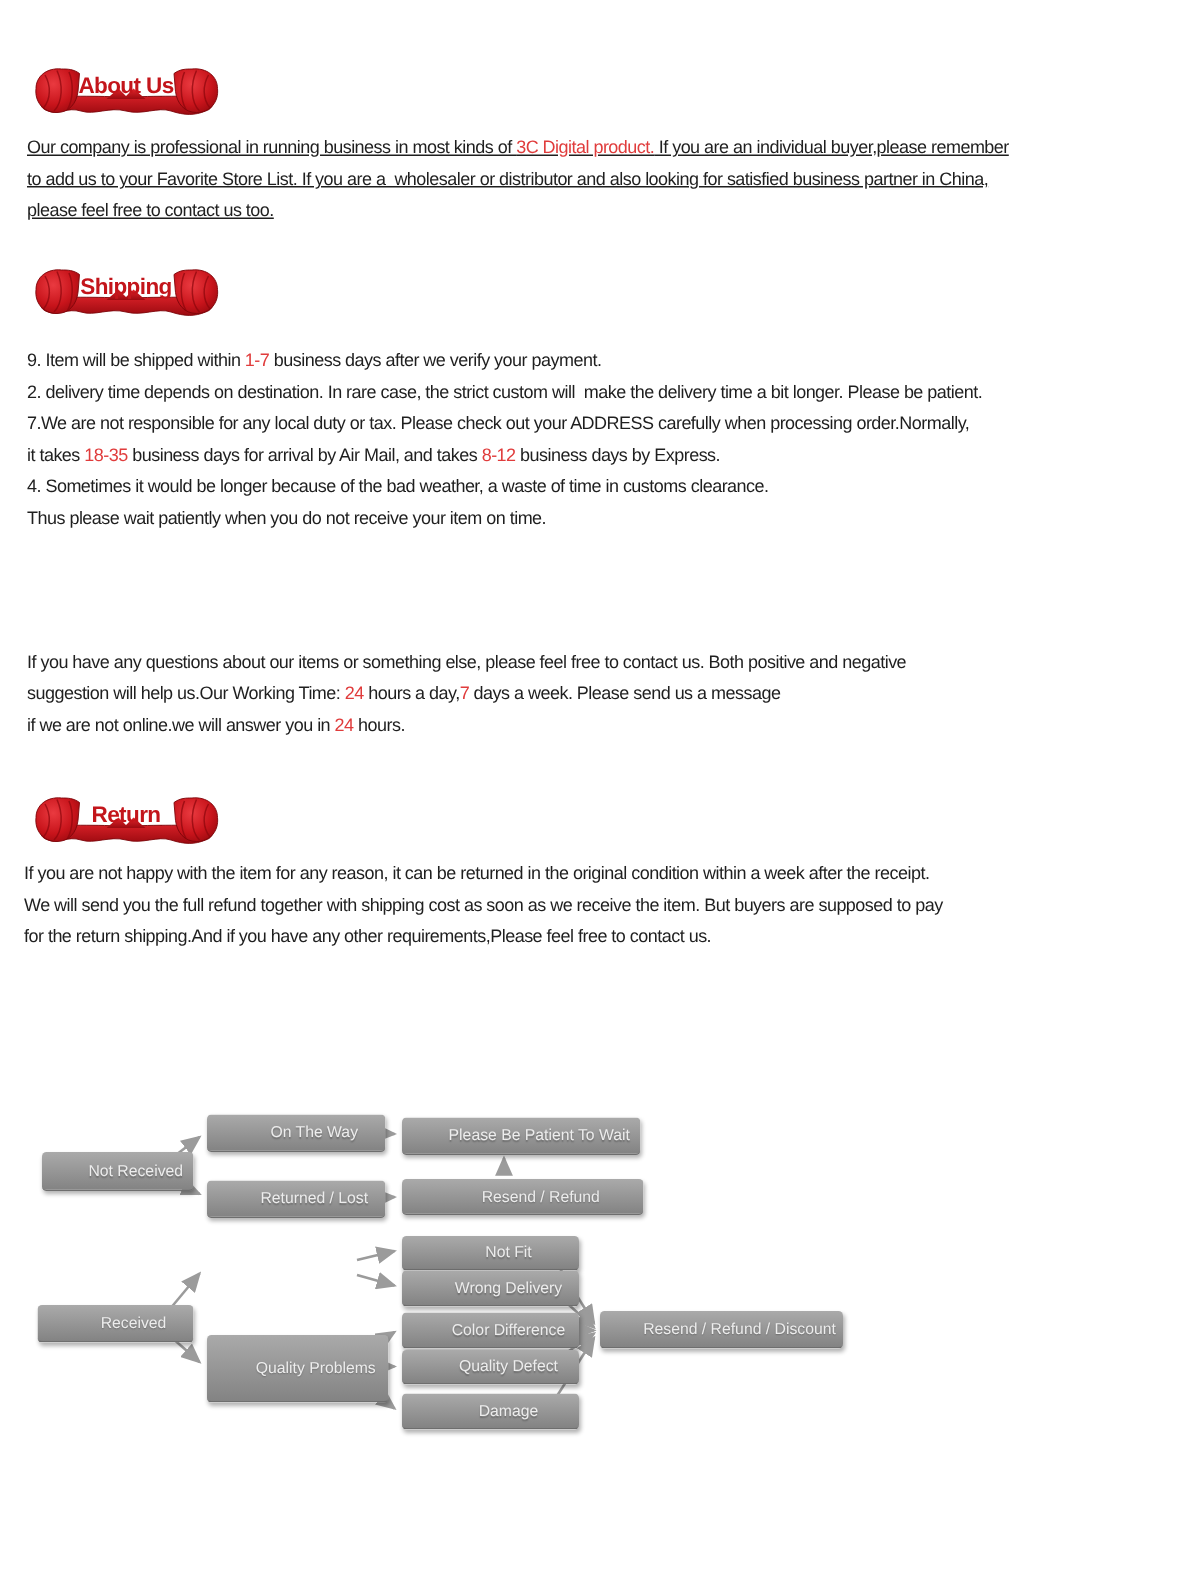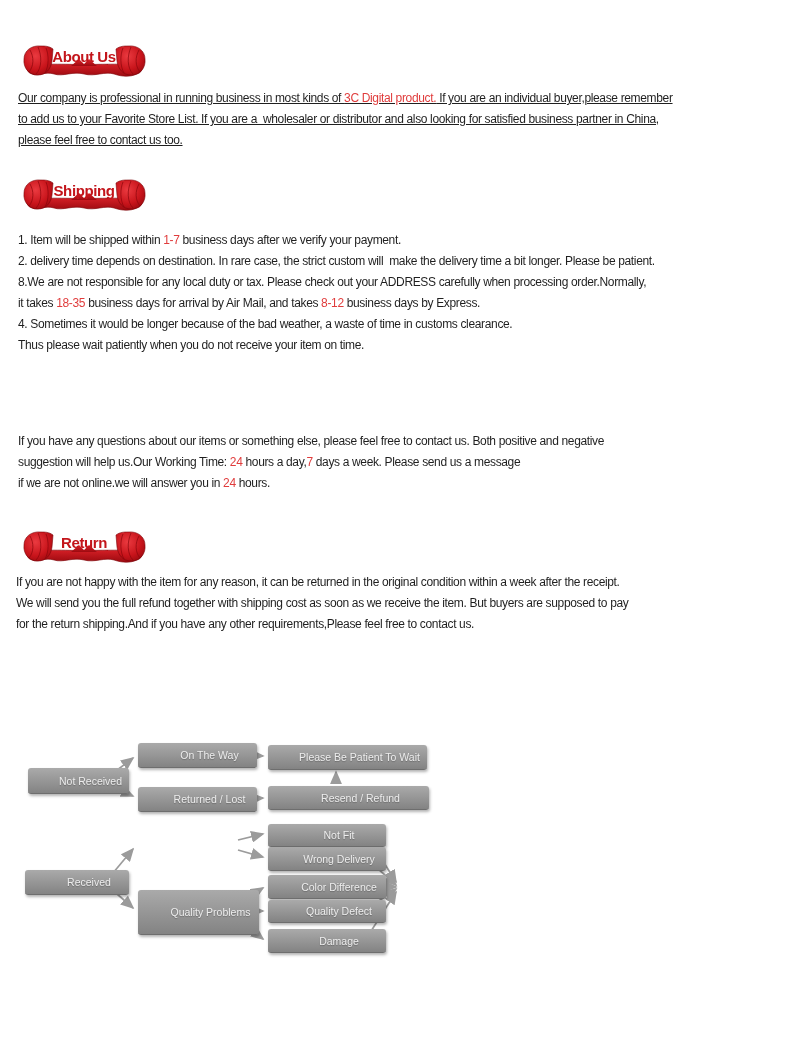--- a/index.html
+++ b/index.html
@@ -65,23 +65,23 @@
       <path d="M10 19 C5 23 4 30 11 32 C17 35 24 29 33 32 C42 35 52 29 63 32 C74 35 84 29 93 32 C102 35 109 35 116 32 C123 30 122 23 117 19 C108 24 90 21 63 23 C36 21 18 24 10 19 Z" fill="url(#bandGrad)" stroke="#7c0409" stroke-width="0.6"></path>
       <path d="M50 24 L58 17 L63 22 L68 17 L76 24 Z" fill="url(#bandGrad)"></path>
       <path d="M20 4 C10 3 3 9 3 17 C2 26 8 33 17 33 C25 33 30 27 31 19 L32 7 C28 4 24 4 20 4 Z" fill="url(#rosGrad)" stroke="#7c0409" stroke-width="0.6"></path>
       <path d="M107 4 C117 3 124 9 124 17 C125 26 119 33 110 33 C102 33 97 27 96 19 L95 7 C99 4 103 4 107 4 Z" fill="url(#rosGrad)" stroke="#7c0409" stroke-width="0.6"></path>
       <path d="M9 8 C13 15 13 24 8 30 M17 5 C21 14 21 26 15 32 M25 6 C28 13 28 24 24 31" stroke="#8a060b" fill="none" stroke-width="1" opacity="0.7"></path>
       <path d="M118 8 C114 15 114 24 119 30 M110 5 C106 14 106 26 112 32 M102 6 C99 13 99 24 103 31" stroke="#8a060b" fill="none" stroke-width="1" opacity="0.7"></path>
       <text x="63" y="20" text-anchor="middle" class="ribbon-text">Shipping</text>
     </svg>
   </div>
   <div class="textblock" style="left:18px;top:230px;">
-    <div class="tl"><span>1. Item will be shipped within </span><span class="red">1-7</span><span> business days after we verify your payment.</span></div>
+    <div class="tl"><span>9. Item will be shipped within </span><span class="red">1-7</span><span> business days after we verify your payment.</span></div>
     <div class="tl"><span>2. delivery time depends on destination. In rare case, the strict custom will  make the delivery time a bit longer. Please be patient.</span></div>
-    <div class="tl"><span>8.We are not responsible for any local duty or tax. Please check out your ADDRESS carefully when processing order.Normally,</span></div>
+    <div class="tl"><span>7.We are not responsible for any local duty or tax. Please check out your ADDRESS carefully when processing order.Normally,</span></div>
     <div class="tl"><span>it takes </span><span class="red">18-35</span><span> business days for arrival by Air Mail, and takes </span><span class="red">8-12</span><span> business days by Express.</span></div>
     <div class="tl"><span>4. Sometimes it would be longer because of the bad weather, a waste of time in customs clearance.</span></div>
     <div class="tl"><span>Thus please wait patiently when you do not receive your item on time.</span></div>
   </div>
 
   <div class="textblock" style="left:18px;top:431px;">
     <div class="tl"><span>If you have any questions about our items or something else, please feel free to contact us. Both positive and negative</span></div>
     <div class="tl"><span>suggestion will help us.Our Working Time: </span><span class="red">24</span><span> hours a day,</span><span class="red">7</span><span> days a week. Please send us a message</span></div>
     <div class="tl"><span>if we are not online.we will answer you in </span><span class="red">24</span><span> hours.</span></div>
   </div>
@@ -135,15 +135,16 @@
     <div class="node" style="left:138px;top:57px;width:95px;height:24px;">Returned / Lost</div>
     <div class="node" style="left:268px;top:15px;width:135px;height:24px;">Please Be Patient To Wait</div>
     <div class="node" style="left:268px;top:56px;width:137px;height:23px;">Resend / Refund</div>
     <div class="node" style="left:25px;top:140px;width:80px;height:24px;">Received</div>
     <div class="node" style="left:138px;top:160px;width:97px;height:44px;">Quality Problems</div>
     <div class="node" style="left:268px;top:94px;width:94px;height:22px;">Not Fit</div>
     <div class="node" style="left:268px;top:117px;width:94px;height:23px;">Wrong Delivery</div>
     <div class="node" style="left:268px;top:145px;width:94px;height:23px;">Color Difference</div>
     <div class="node" style="left:268px;top:170px;width:94px;height:22px;">Quality Defect</div>
     <div class="node" style="left:268px;top:199px;width:94px;height:23px;">Damage</div>
+    <div class="node" style="left:400px;top:144px;width:138px;height:24px;">Resend / Refund / Discount</div>
   </div>
 
 </div>
 
 </body></html>

